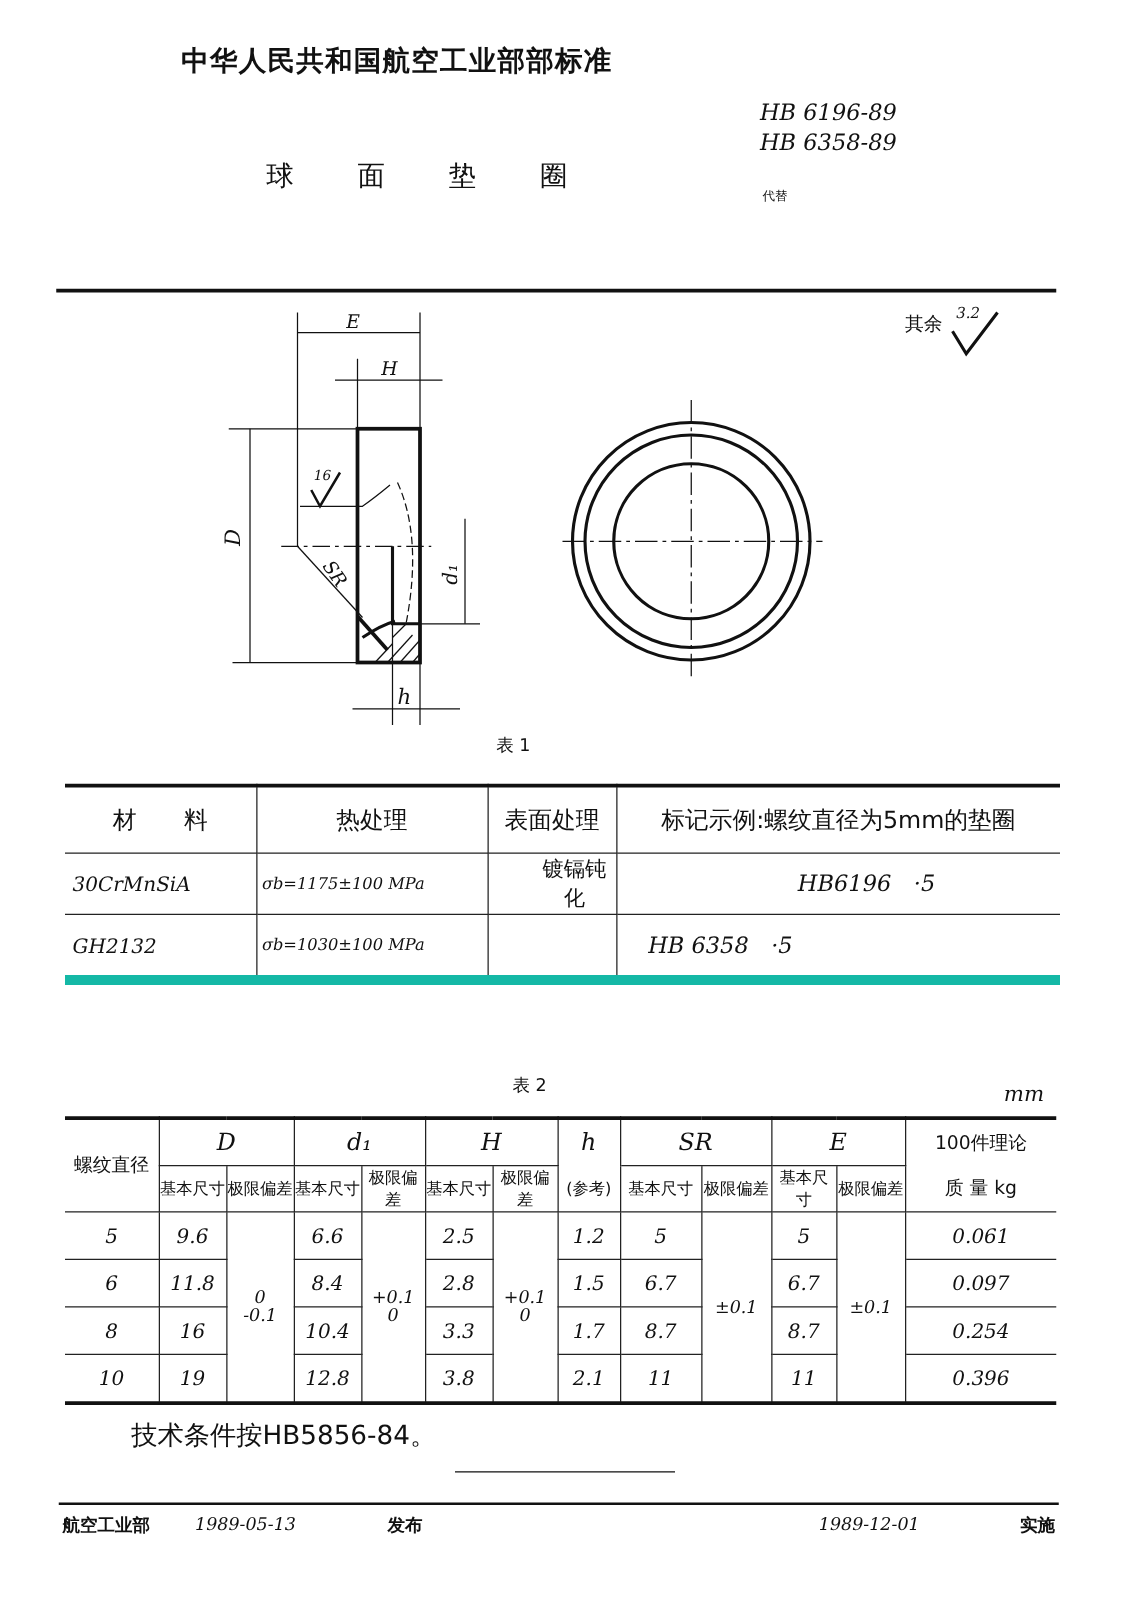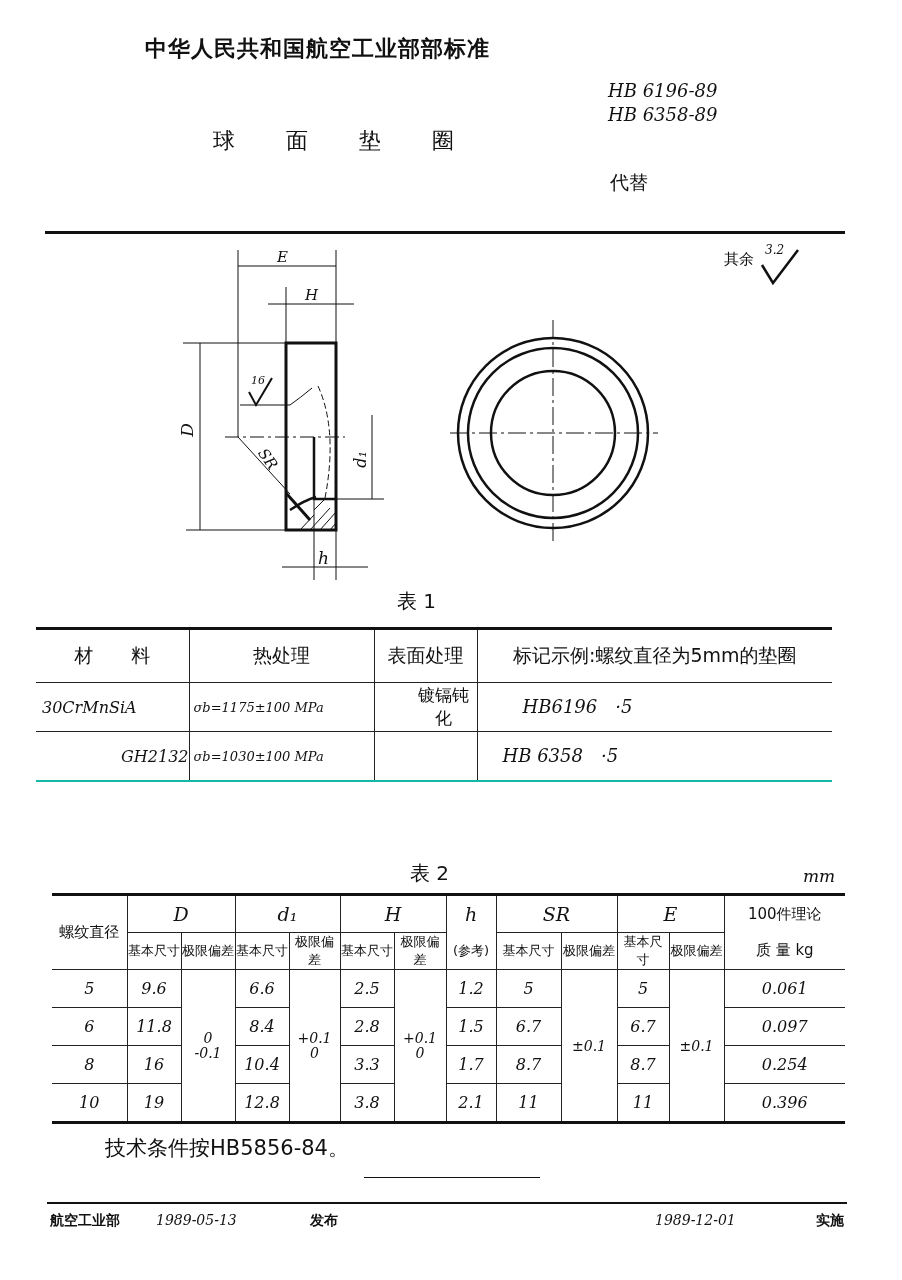--- a/index.html
+++ b/index.html
@@ -3,27 +3,27 @@
 <meta charset="utf-8">
 <style>
   html, body { margin:0; padding:0; background:#ffffff; }
   body { width:902px; height:1280px; position:relative; overflow:hidden;
          font-family:"DejaVu Sans", sans-serif; color:#111; }
   .abs { position:absolute; white-space:nowrap; }
   .hand { font-family:"DejaVu Serif", serif; font-style:italic; }
   .title { left:145px; top:34px; font-size:22px; font-weight:bold; letter-spacing:1px; }
   .subtitle { left:213px; top:126px; font-size:22px; letter-spacing:22px; }
   .std { left:608px; font-size:18px; }
-  .replace { left:610px; top:150px; font-size:19px;margin-top:20px; }
+  .replace { left:610px; top:150px; font-size:10px; }
   .rule { position:absolute; background:#111; }
   .roughness { left:724px; top:250px; font-size:15px; }
-  .tbl-caption { font-size:20px; }
+  .tbl-caption { font-size:14px; }
   table { border-collapse:collapse; position:absolute; }
   td, th { border:1px solid #222; padding:0; text-align:center; font-weight:normal; }
-  #t1 { left:36px; top:627px; width:796px; border-top:3px solid #111; border-bottom:2px solid #14b8a6; }
+  #t1 { left:52px; top:627px; width:796px; border-top:3px solid #111; border-bottom:8px solid #14b8a6; }
   #t1 td { height:52px; font-size:19px; }
   #t1 tr.r td { height:48px; font-size:16px; }
   #t1 td:first-child { border-left:none; }
   #t1 td:last-child { border-right:none; }
   #t2 { left:52px; top:893px; width:793px; border-top:3px solid #111; border-bottom:3px solid #111; }
   #t2 th { font-size:13px; height:36px; }
   #t2 th.big { font-size:19px; }
   #t2 td { font-size:16px; height:37px; }
   #t2 th:first-child, #t2 td:first-child { border-left:none; }
   #t2 tr > *:last-child { border-right:none; }
@@ -119,24 +119,24 @@
       <tr>
     <td>材　　料</td>
     <td>热处理</td>
     <td>表面处理</td>
     <td>标记示例:螺纹直径为5mm的垫圈</td>
   </tr>
   <tr class="r">
     <td class="hand" style="text-align:left; padding-left:6px;">30CrMnSiA</td>
     <td class="hand" style="text-align:left; padding-left:4px; font-size:13px;">σb=1175±100 MPa</td>
     <td style="font-size:17px;padding-left:36px;" rowspan="1">镀镉钝化</td>
-    <td class="hand" style="text-align:left; padding-left:45px; font-size:18px;">HB6196　·5</td>
+    <td class="hand" style="text-align:center; padding-left:45px; font-size:18px;">HB6196　·5</td>
   </tr>
   <tr class="r">
-    <td class="hand" style="text-align:right; padding-left:6px;">GH2132</td>
+    <td class="hand" style="text-align:left; padding-left:6px;">GH2132</td>
     <td class="hand" style="text-align:left; padding-left:4px; font-size:13px;margin-left:17px;">σb=1030±100 MPa</td>
     <td></td>
     <td class="hand" style="text-align:left; padding-left:25px; font-size:18px;">HB 6358　·5</td>
   </tr>
 </tbody>
   </table>
 
 <div class="abs tbl-caption" style="left:410px; top:860px;">表 2</div>
 <div class="abs hand" style="left:803px; top:866px; font-size:17px;">mm</div>
 <table id="t2">

